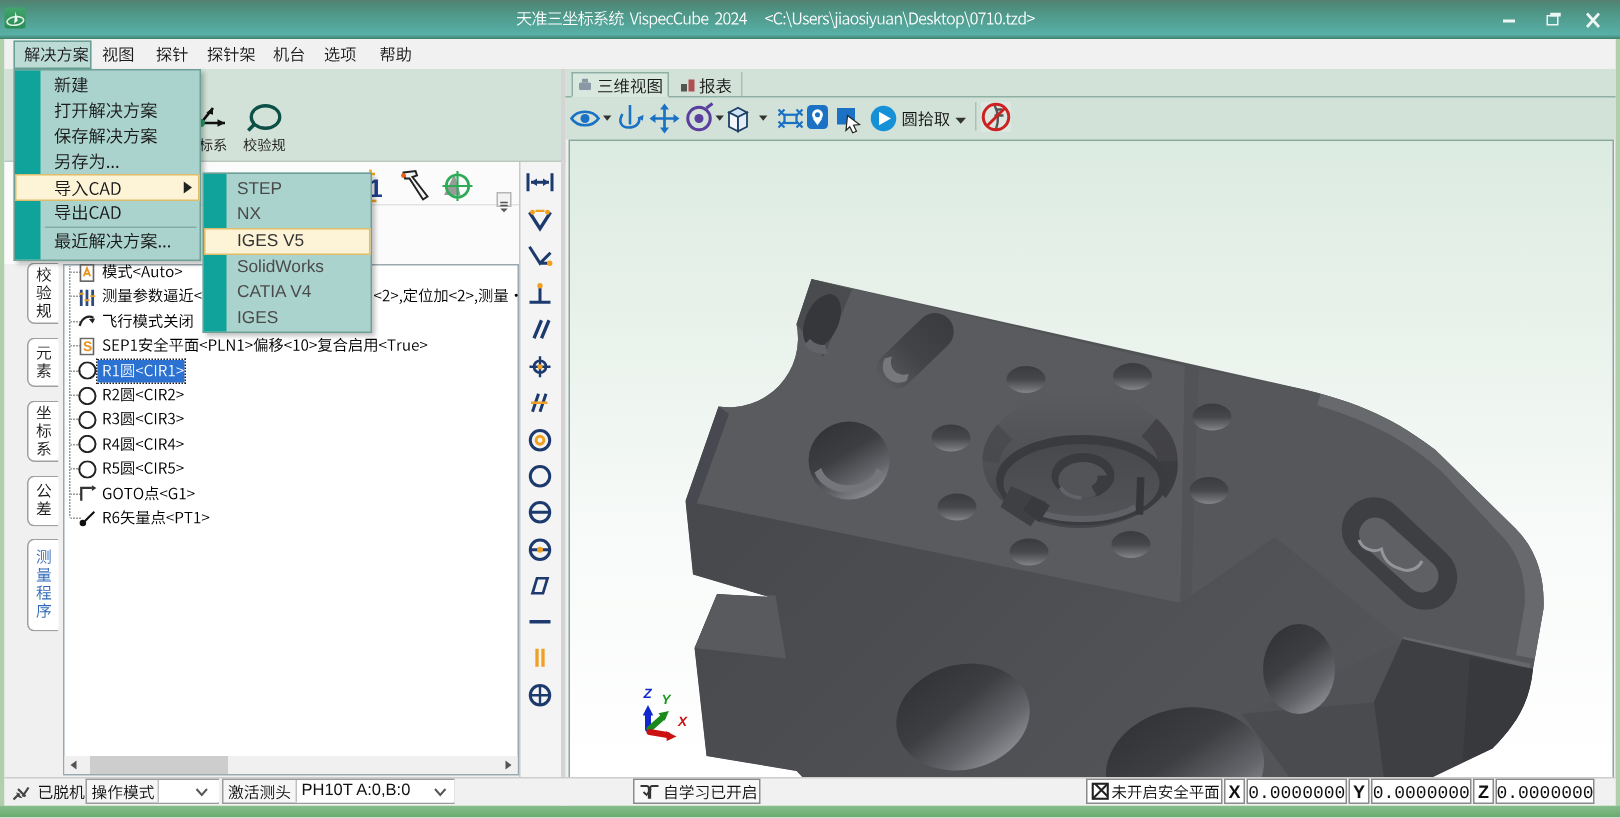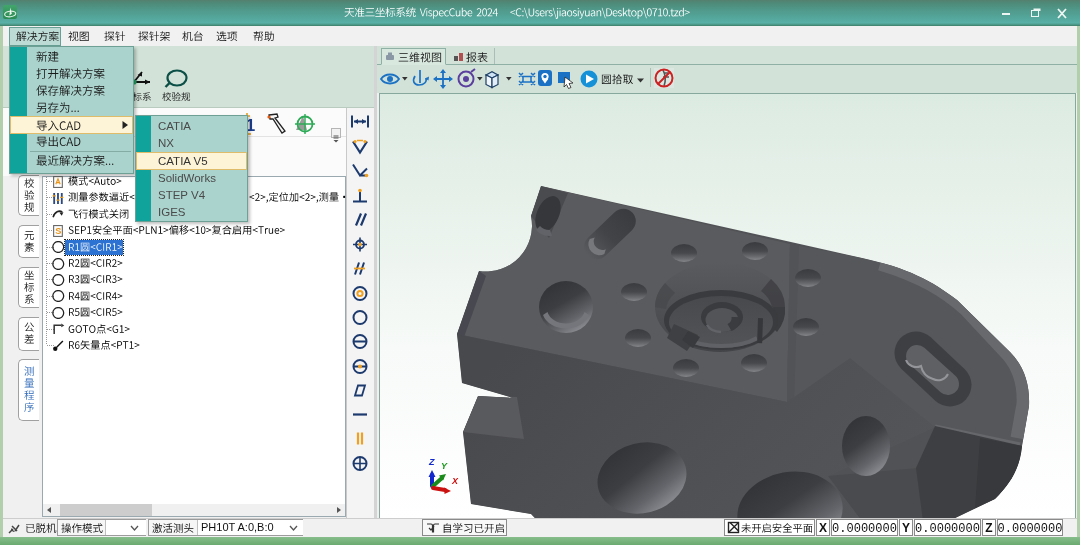--- a/index.html
+++ b/index.html
@@ -576,17 +576,17 @@
 <div style="position:absolute;left:36px;top:135.5px;width:47px;height:16px"><svg width="47" height="16" viewBox="0 0 47 16">
       <path fill="#1a1a1a" d="M2.5 7.7C3.2 8.4 4.0 9.2 4.3 9.9L4.9 9.3C4.6 8.8 3.8 7.9 3.1 7.3H7.5V9.8C7.5 10.0 7.4 10.1 7.2 10.1C7.0 10.1 6.2 10.1 5.3 10.1C5.4 10.2 5.6 10.5 5.6 10.7C6.7 10.7 7.4 10.7 7.8 10.6C8.2 10.5 8.3 10.3 8.3 9.8V7.3H10.9V6.6H8.3V5.6H7.5V6.6H0.7V7.3H3.0ZM1.6 1.0V4.1C1.6 5.1 2.1 5.4 4.0 5.4C4.4 5.4 8.2 5.4 8.7 5.4C10.1 5.4 10.4 5.1 10.6 3.9C10.3 3.9 10.0 3.8 9.8 3.6C9.7 4.5 9.6 4.7 8.6 4.7C7.8 4.7 4.5 4.7 3.9 4.7C2.6 4.7 2.4 4.6 2.4 4.1V3.4H9.5V0.7H1.6ZM2.4 1.4H8.7V2.7H2.4Z M12.7 6.0V10.1H20.9V10.8H21.8V6.0H20.9V9.3H17.7V5.2H21.3V1.3H20.5V4.5H17.7V0.3H16.8V4.5H14.0V1.3H13.2V5.2H16.8V9.3H13.6V6.0Z M27.3 10.0C28.4 10.0 29.2 9.6 29.9 8.8L29.3 8.2C28.8 8.9 28.2 9.2 27.3 9.2C25.7 9.2 24.7 7.8 24.7 5.7C24.7 3.5 25.7 2.2 27.4 2.2C28.1 2.2 28.7 2.5 29.1 3.0L29.7 2.3C29.2 1.8 28.4 1.3 27.4 1.3C25.2 1.3 23.7 3.0 23.7 5.7C23.7 8.4 25.2 10.0 27.3 10.0Z M30.3 9.9H31.3L32.2 7.2H35.3L36.1 9.9H37.2L34.3 1.5H33.2ZM32.4 6.5 32.8 5.1C33.2 4.2 33.4 3.3 33.7 2.3H33.8C34.0 3.3 34.3 4.2 34.6 5.1L35.1 6.5Z M38.4 9.9H40.5C43.0 9.9 44.4 8.3 44.4 5.6C44.4 3.0 43.0 1.5 40.5 1.5H38.4ZM39.3 9.1V2.3H40.4C42.4 2.3 43.4 3.5 43.4 5.6C43.4 7.8 42.4 9.1 40.4 9.1Z"></path>
     </svg></div>
 <div style="position:absolute;left:36px;top:154.5px;width:80px;height:16px"><svg width="80" height="16" viewBox="0 0 80 16">
       <path fill="#1a1a1a" d="M2.8 2.6H8.8V3.5H2.8ZM2.8 1.2H8.8V2.0H2.8ZM2.0 0.6V4.0H9.5V0.6ZM4.6 5.3V6.2H2.4V5.3ZM0.5 9.4 0.6 10.1 4.6 9.6V10.8H5.3V9.5L6.0 9.5V8.8L5.3 8.9V5.3H10.9V4.7H0.6V5.3H1.7V9.3ZM5.8 6.1V6.8H6.5L6.3 6.8C6.6 7.7 7.1 8.4 7.8 9.1C7.1 9.6 6.4 9.9 5.6 10.2C5.8 10.3 5.9 10.6 6.0 10.8C6.8 10.5 7.6 10.1 8.3 9.5C8.9 10.1 9.7 10.5 10.6 10.8C10.7 10.6 10.9 10.3 11.1 10.2C10.2 9.9 9.4 9.6 8.8 9.1C9.6 8.3 10.2 7.4 10.5 6.3L10.1 6.1L9.9 6.1ZM7.0 6.8H9.6C9.3 7.5 8.8 8.1 8.3 8.6C7.7 8.1 7.3 7.5 7.0 6.8ZM4.6 6.8V7.6H2.4V6.8ZM4.6 8.2V9.0L2.4 9.2V8.2Z M12.5 0.9C13.1 1.5 13.9 2.3 14.2 2.9L14.8 2.4C14.5 1.9 13.7 1.1 13.1 0.5ZM21.5 0.3C20.3 0.6 18.1 0.8 16.3 0.9V3.5C16.3 5.0 16.2 7.1 15.2 8.6C15.3 8.7 15.7 8.9 15.8 9.0C16.7 7.7 17.0 5.9 17.1 4.4H19.5V9.0H20.3V4.4H22.4V3.7H17.1V3.5V1.6C18.8 1.4 20.8 1.2 22.1 0.8ZM14.5 4.4H12.1V5.2H13.7V8.5C13.2 8.6 12.6 9.2 12.0 9.9L12.5 10.6C13.1 9.8 13.7 9.1 14.1 9.1C14.3 9.1 14.7 9.5 15.2 9.8C16.0 10.3 16.9 10.4 18.4 10.4C19.4 10.4 21.5 10.4 22.3 10.3C22.4 10.1 22.5 9.7 22.6 9.5C21.5 9.6 19.8 9.7 18.4 9.7C17.1 9.7 16.1 9.6 15.4 9.2C15.0 8.9 14.7 8.7 14.5 8.5Z M26.0 3.8V5.2H24.9V3.8ZM26.6 3.8H27.7V5.2H26.6ZM24.8 3.2C25.0 2.8 25.2 2.3 25.4 1.9H27.0C26.8 2.3 26.6 2.8 26.4 3.2ZM25.2 0.2C24.9 1.7 24.2 3.0 23.4 3.9C23.6 4.0 23.9 4.3 24.0 4.4L24.3 4.0V6.2C24.3 7.5 24.2 9.2 23.4 10.5C23.6 10.5 23.9 10.7 24.0 10.8C24.5 10.1 24.7 9.0 24.9 8.0H26.0V10.2H26.6V8.0H27.7V9.9C27.7 10.0 27.7 10.0 27.6 10.0C27.5 10.0 27.1 10.0 26.7 10.0C26.8 10.2 26.9 10.5 26.9 10.7C27.5 10.7 27.8 10.7 28.1 10.6C28.3 10.4 28.4 10.2 28.4 9.9V3.2H27.1C27.4 2.7 27.7 2.1 27.9 1.5L27.4 1.2L27.3 1.3H25.6C25.7 1.0 25.8 0.7 25.9 0.4ZM26.0 5.8V7.4H24.9C24.9 7.0 24.9 6.6 24.9 6.2V5.8ZM26.6 5.8H27.7V7.4H26.6ZM29.8 4.6C29.6 5.6 29.2 6.5 28.7 7.2C28.9 7.3 29.2 7.4 29.3 7.5C29.5 7.2 29.7 6.8 29.9 6.4H31.2V7.8H28.9V8.5H31.2V10.8H32.0V8.5H34.0V7.8H32.0V6.4H33.7V5.7H32.0V4.6H31.2V5.7H30.2C30.3 5.4 30.4 5.0 30.4 4.7ZM28.9 0.8V1.5H30.5C30.3 2.6 29.8 3.6 28.6 4.1C28.8 4.2 29.0 4.5 29.1 4.6C30.5 4.0 31.0 2.9 31.2 1.5H33.0C32.9 2.9 32.8 3.5 32.7 3.6C32.6 3.7 32.5 3.7 32.3 3.7C32.2 3.7 31.7 3.7 31.2 3.7C31.3 3.9 31.4 4.1 31.4 4.3C31.9 4.4 32.4 4.4 32.6 4.3C32.9 4.3 33.1 4.2 33.2 4.1C33.5 3.8 33.6 3.1 33.7 1.1C33.7 1.0 33.7 0.8 33.7 0.8Z M35.1 1.1C35.8 1.8 36.5 2.8 36.9 3.4L37.5 3.0C37.2 2.3 36.4 1.4 35.7 0.7ZM35.0 9.8 35.6 10.3C36.2 9.2 37.0 7.7 37.5 6.5L37.0 6.0C36.4 7.3 35.5 8.9 35.0 9.8ZM43.6 5.6H41.7C41.8 5.1 41.8 4.6 41.8 4.1V2.8H43.6ZM41.0 0.3V2.1H38.6V2.8H41.0V4.1C41.0 4.6 41.0 5.1 40.9 5.6H38.0V6.3H40.8C40.5 7.8 39.6 9.2 37.4 10.2C37.5 10.4 37.8 10.6 37.9 10.8C40.2 9.7 41.2 8.1 41.5 6.6C42.1 8.6 43.3 10.1 45.1 10.8C45.2 10.6 45.4 10.3 45.6 10.1C43.9 9.5 42.8 8.2 42.2 6.3H45.5V5.6H44.4V2.1H41.8V0.3Z M51.1 0.5C51.4 1.0 51.8 1.8 51.9 2.2L52.7 1.9C52.5 1.4 52.2 0.7 51.9 0.2ZM46.8 2.3V3.0H50.0C49.9 5.7 49.6 8.7 46.6 10.2C46.8 10.4 47.0 10.6 47.1 10.8C49.3 9.7 50.2 7.7 50.6 5.7H54.8C54.6 8.4 54.3 9.5 54.0 9.8C53.8 9.9 53.7 10.0 53.4 10.0C53.1 10.0 52.3 9.9 51.5 9.9C51.6 10.1 51.8 10.4 51.8 10.6C52.5 10.7 53.3 10.7 53.7 10.7C54.1 10.6 54.4 10.6 54.6 10.3C55.1 9.8 55.3 8.6 55.6 5.3C55.6 5.2 55.6 4.9 55.6 4.9H50.7C50.7 4.3 50.8 3.6 50.8 3.0H56.7V2.3Z M58.1 7.2V7.9H62.2C61.2 8.8 59.5 9.6 57.9 10.0C58.1 10.1 58.3 10.4 58.4 10.6C60.0 10.2 61.8 9.3 62.8 8.1V10.8H63.6V8.1C64.7 9.2 66.5 10.2 68.2 10.6C68.3 10.5 68.5 10.2 68.7 10.0C67.1 9.6 65.4 8.9 64.3 7.9H68.4V7.2H63.6V6.3H62.8V7.2ZM62.5 0.4C62.7 0.6 62.8 0.9 63.0 1.1H58.4V2.8H59.2V1.8H67.4V2.8H68.1V1.1H63.8C63.6 0.9 63.4 0.5 63.1 0.2ZM65.2 3.7C64.8 4.3 64.2 4.7 63.5 5.0C62.7 4.9 61.8 4.7 60.9 4.6C61.2 4.3 61.5 4.0 61.8 3.7ZM59.7 5.0C60.7 5.1 61.5 5.3 62.4 5.4C61.3 5.8 59.9 5.9 58.2 6.0C58.3 6.2 58.4 6.5 58.5 6.7C60.6 6.5 62.3 6.2 63.6 5.7C65.1 6.0 66.4 6.4 67.4 6.7L68.0 6.2C67.1 5.9 65.9 5.5 64.5 5.2C65.2 4.8 65.7 4.3 66.1 3.7H68.3V3.1H62.4C62.6 2.8 62.8 2.5 63.0 2.2L62.4 2.0C62.1 2.3 61.9 2.7 61.5 3.1H58.2V3.7H61.0C60.6 4.2 60.1 4.6 59.7 5.0Z M70.6 10.0C70.9 10.0 71.3 9.7 71.3 9.3C71.3 8.8 70.9 8.5 70.6 8.5C70.2 8.5 69.8 8.8 69.8 9.3C69.8 9.7 70.2 10.0 70.6 10.0Z M73.6 10.0C74.0 10.0 74.3 9.7 74.3 9.3C74.3 8.8 74.0 8.5 73.6 8.5C73.3 8.5 72.9 8.8 72.9 9.3C72.9 9.7 73.3 10.0 73.6 10.0Z M76.7 10.0C77.1 10.0 77.4 9.7 77.4 9.3C77.4 8.8 77.1 8.5 76.7 8.5C76.3 8.5 76.0 8.8 76.0 9.3C76.0 9.7 76.3 10.0 76.7 10.0Z"></path>
     </svg></div>
 <div class="abs" style="left:30px;top:151px;width:101px;height:1px;background:#85aca4"></div>
 <div class="abs" style="left:135px;top:115px;width:113px;height:107px;background:#abd3cd;border:1px solid #6fa096;box-sizing:border-box;box-shadow:2px 2px 3px rgba(0,0,0,0.25)"></div>
 <div class="abs" style="left:136px;top:116px;width:15px;height:105px;background:#10a39c"></div>
 <div class="abs" style="left:136px;top:152px;width:111px;height:18px;background:#fdf4d7;border:1px solid #dfbc6a;box-sizing:border-box"></div>
-<div class="abs" style="left:158px;top:154.5px;font:11.5px 'Liberation Sans';color:#333">CATIA V5</div>
-<div class="abs" style="left:158px;top:120.0px;font:11.5px 'Liberation Sans';color:#4a4a4a">CATIA</div>
+<div class="abs" style="left:158px;top:154.5px;font:11.5px 'Liberation Sans';color:#333">IGES V5</div>
+<div class="abs" style="left:158px;top:120.0px;font:11.5px 'Liberation Sans';color:#4a4a4a">STEP</div>
 <div class="abs" style="left:158px;top:137.0px;font:11.5px 'Liberation Sans';color:#4a4a4a">NX</div>
 <div class="abs" style="left:158px;top:171.5px;font:11.5px 'Liberation Sans';color:#4a4a4a">SolidWorks</div>
-<div class="abs" style="left:158px;top:189.0px;font:11.5px 'Liberation Sans';color:#4a4a4a">STEP V4</div>
+<div class="abs" style="left:158px;top:189.0px;font:11.5px 'Liberation Sans';color:#4a4a4a">CATIA V4</div>
 <div class="abs" style="left:158px;top:206.0px;font:11.5px 'Liberation Sans';color:#4a4a4a">IGES</div>
 </body></html>

